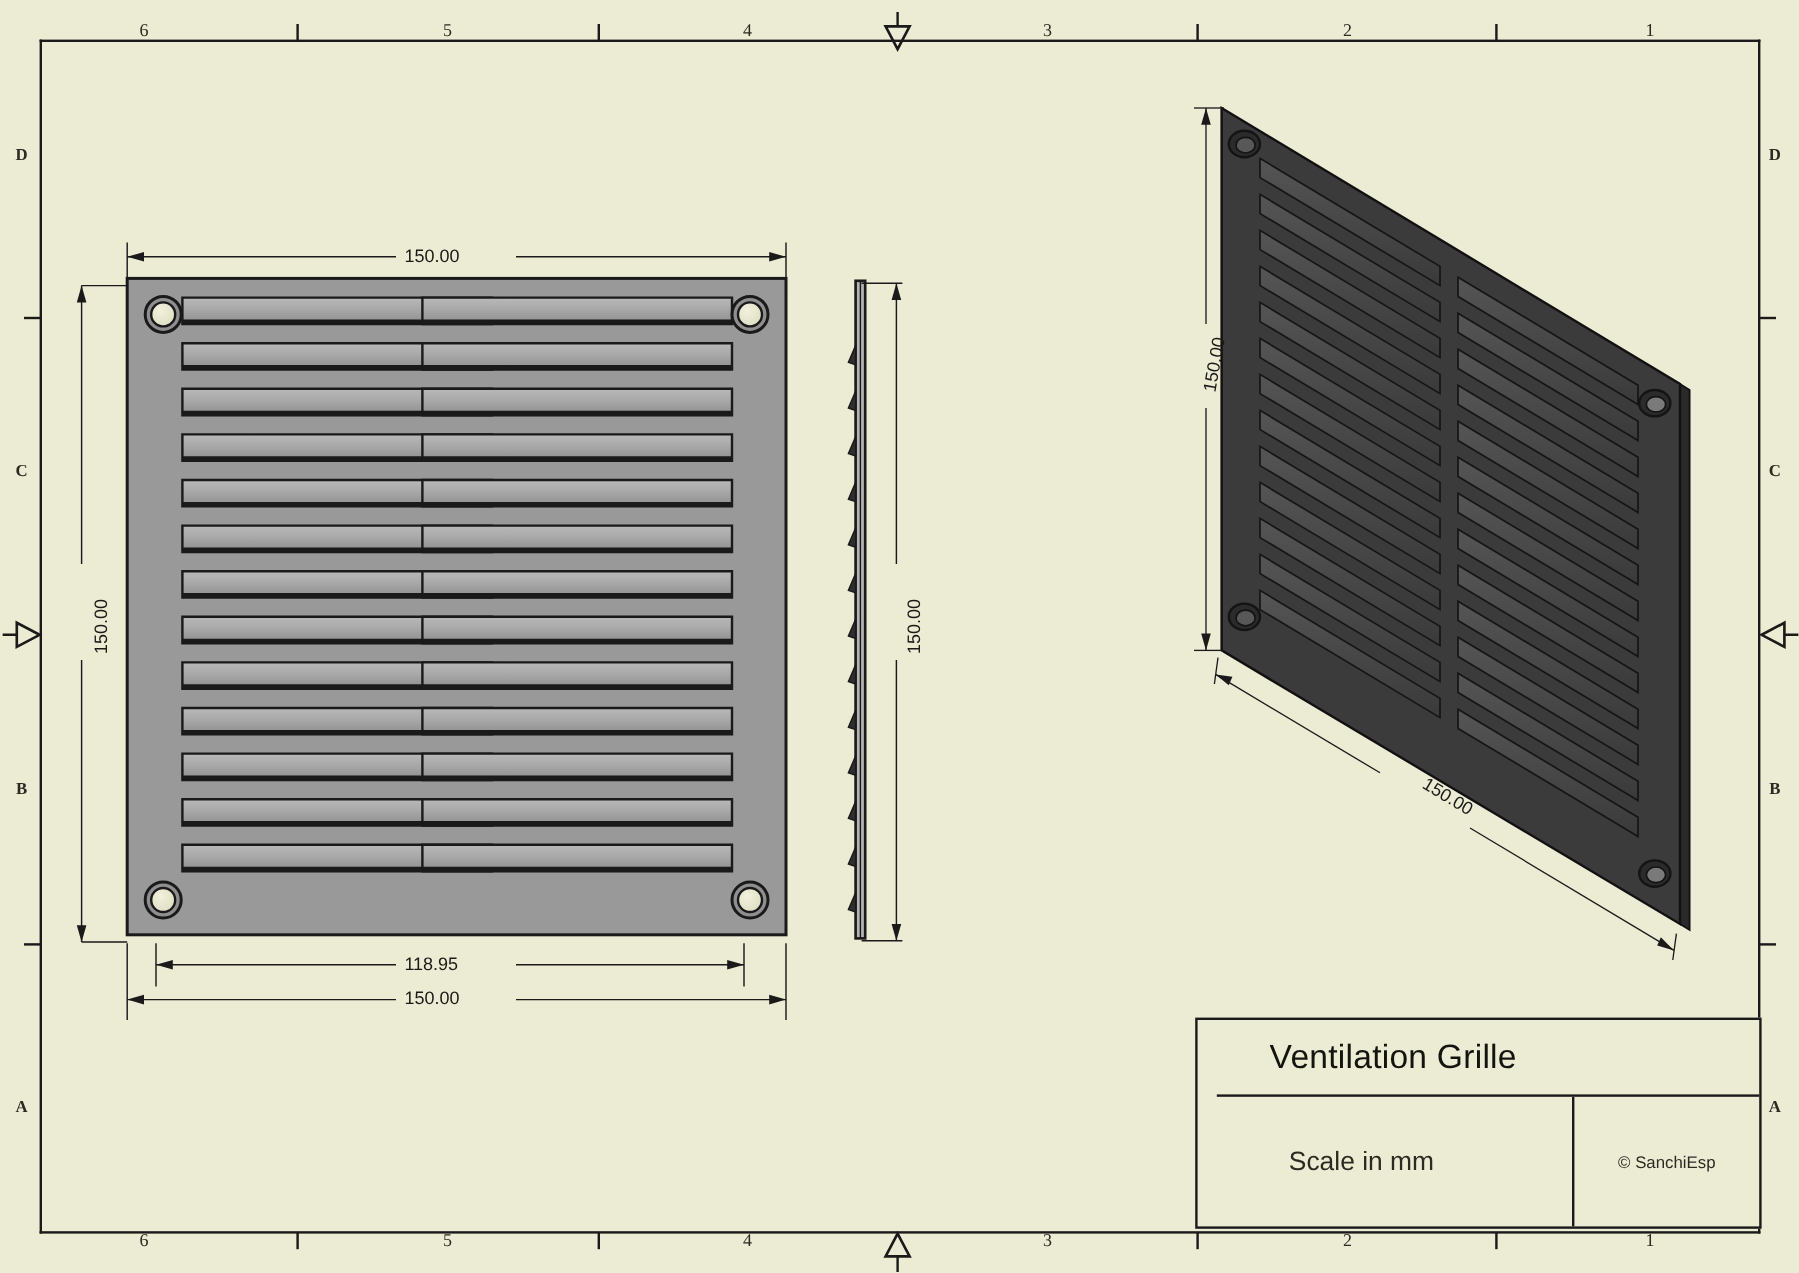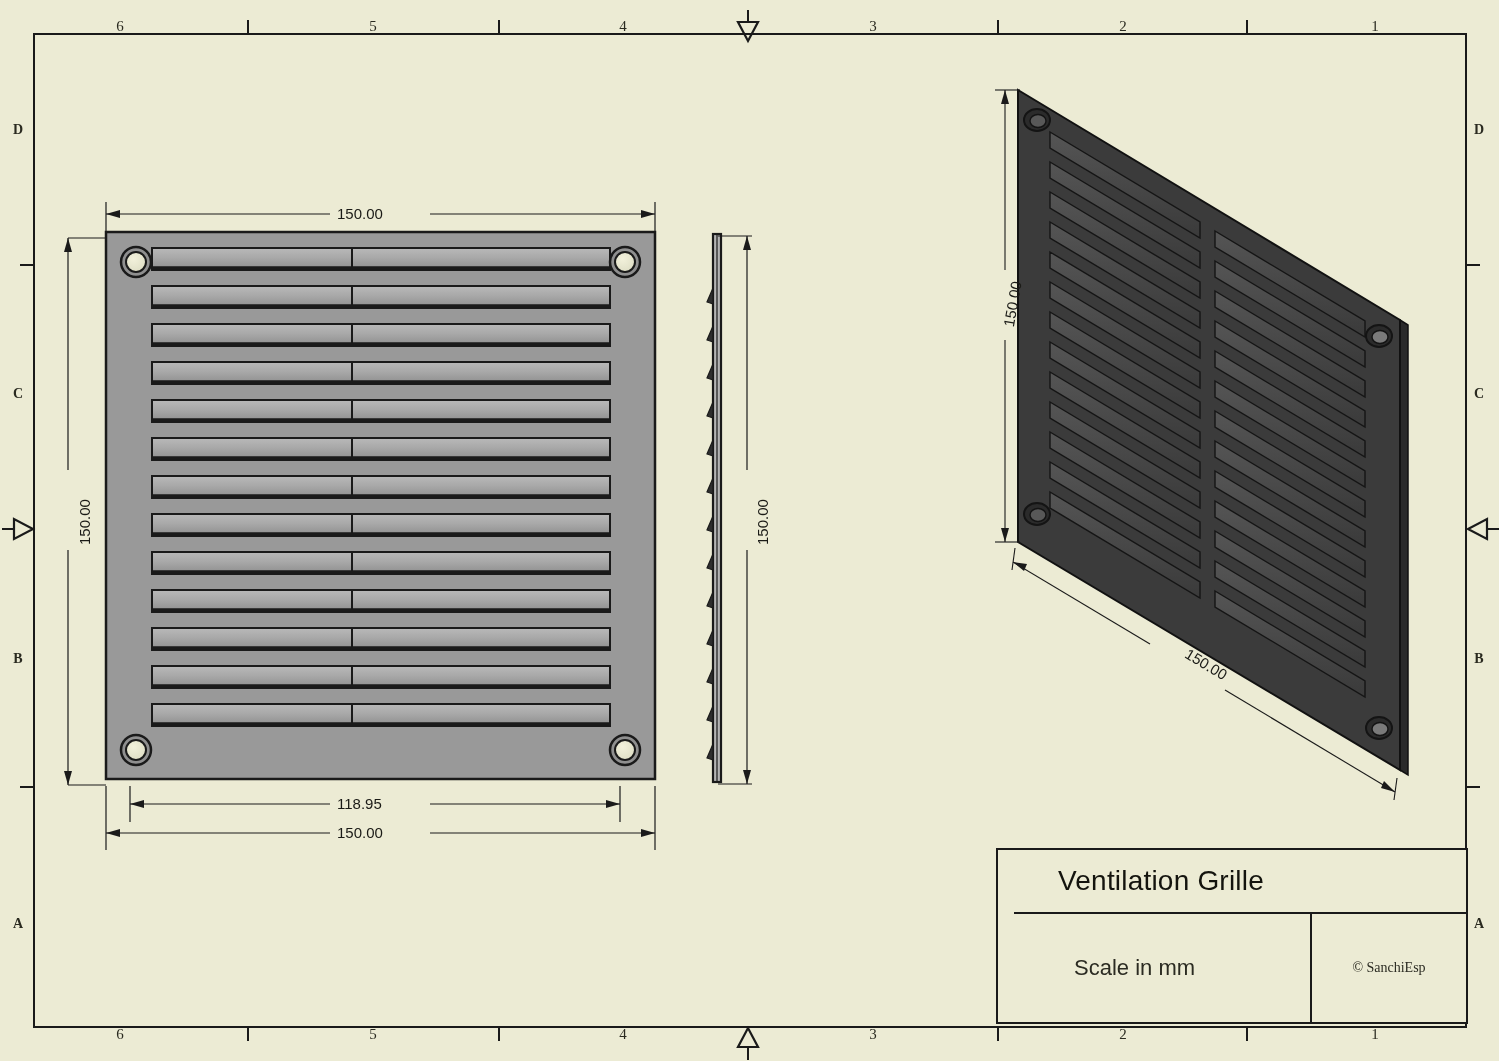--- a/index.html
+++ b/index.html
@@ -105,21 +105,21 @@
   }
   #tb-credit-cell {
     flex: 1;
     display: flex;
     align-items: center;
     justify-content: center;
   }
   #tb-credit {
     font-size: 14px;
     color: #2b2b22;
-    font-family: Liberation Serif, serif;
+    font-family: Liberation Sans, sans-serif;
   }
 
   svg { display: block; }
 </style>
 </head>
 <body>
 
 <div id="sheet">
 
   <div class="frame-line" style="left:33px; top:33px; width:1434px; height:2px;"></div>

